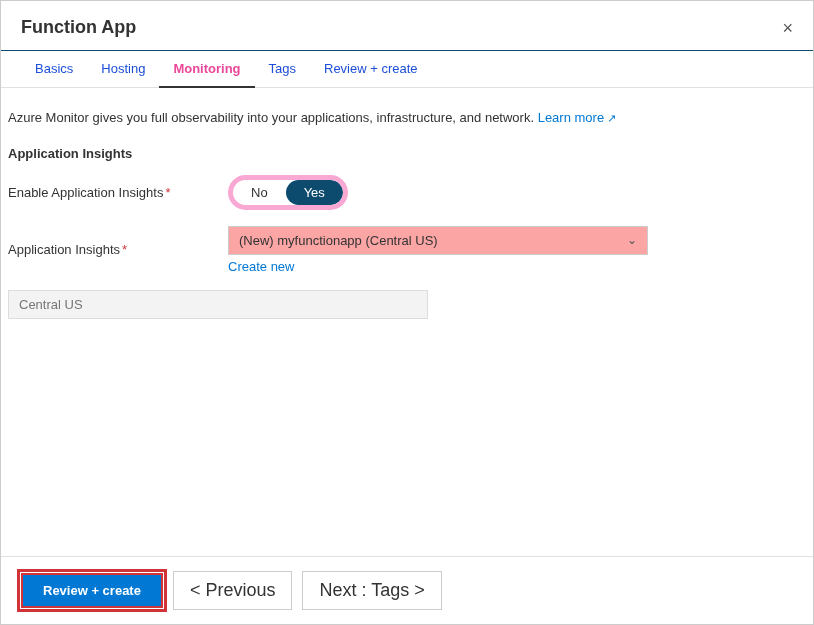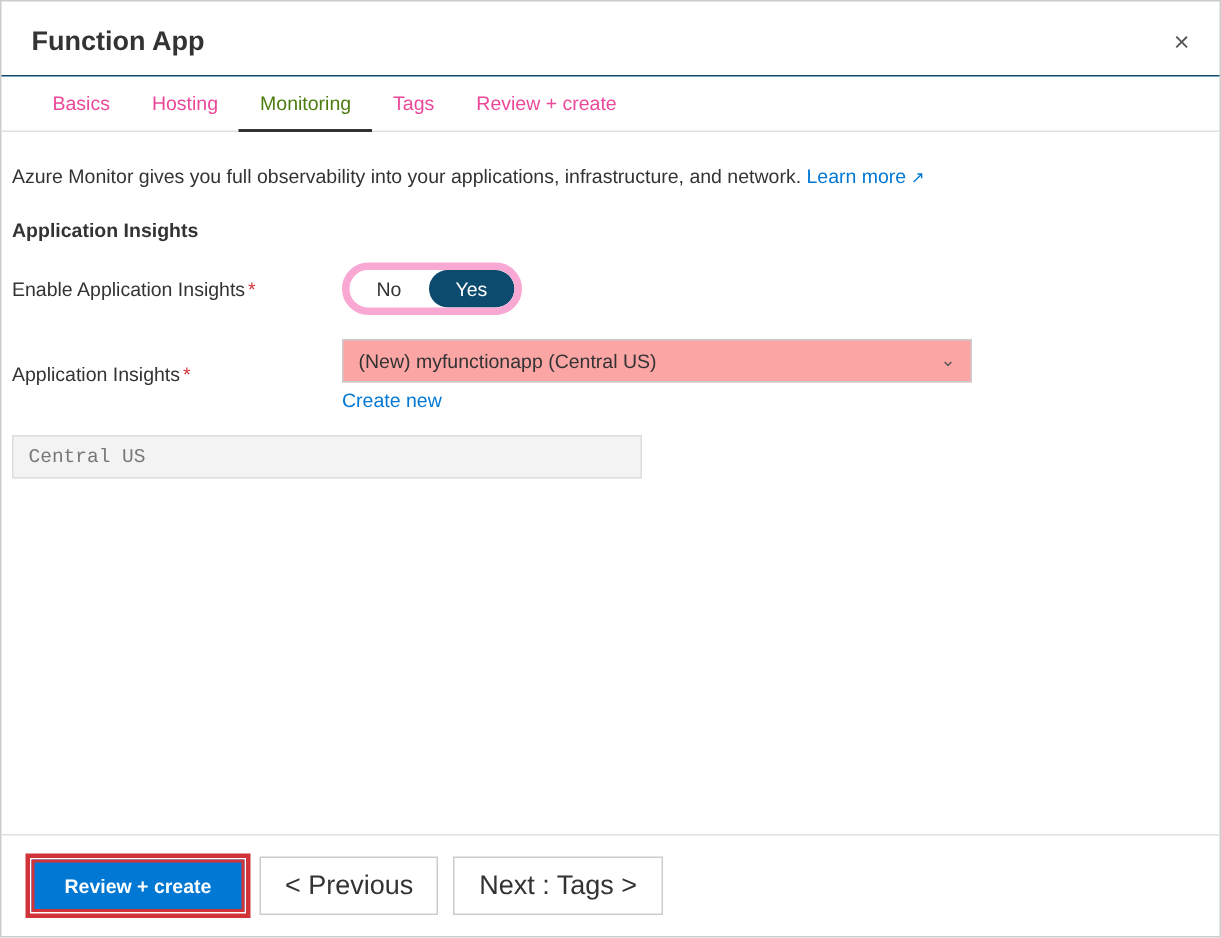--- a/index.html
+++ b/index.html
@@ -47,30 +47,30 @@
     .tabs {
       display: flex;
       gap: 0;
       padding: 0 20px;
       border-bottom: 1px solid #e0e0e0;
     }
     .tab {
       padding: 10px 14px;
       cursor: pointer;
       font-size: 13px;
-      color: #ec4899;
+      color: #1d4ed8;
       border-bottom: 2px solid transparent;
       margin-bottom: -1px;
       white-space: nowrap;
       text-decoration: none;
     }
     .tab.active {
-      color: #4d7c0f;
+      color: #ec4899;
       border-bottom: 2px solid #333;
-      font-weight: 400;
+      font-weight: 700;
     }
     .dialog-body {
       flex: 1;
       padding: 20px 7px;
       overflow-y: auto;
     }
     .info-text {
       font-size: 13px;
       color: #333;
       margin-bottom: 18px;
@@ -169,21 +169,20 @@
     }
     .region-input {
       width: 100%;
       max-width: 420px;
       padding: 6px 10px;
       font-size: 13px;
       background: #f3f3f3;
       border: 1px solid #ddd;
       color: #777;
       outline: none;
-      font-family: Liberation Mono, monospace;
     }
     
     .dialog-footer {
       border-top: 1px solid #e0e0e0;
       padding: 14px 20px;
       display: flex;
       align-items: center;
       gap: 10px;
     }
     .btn-primary {

